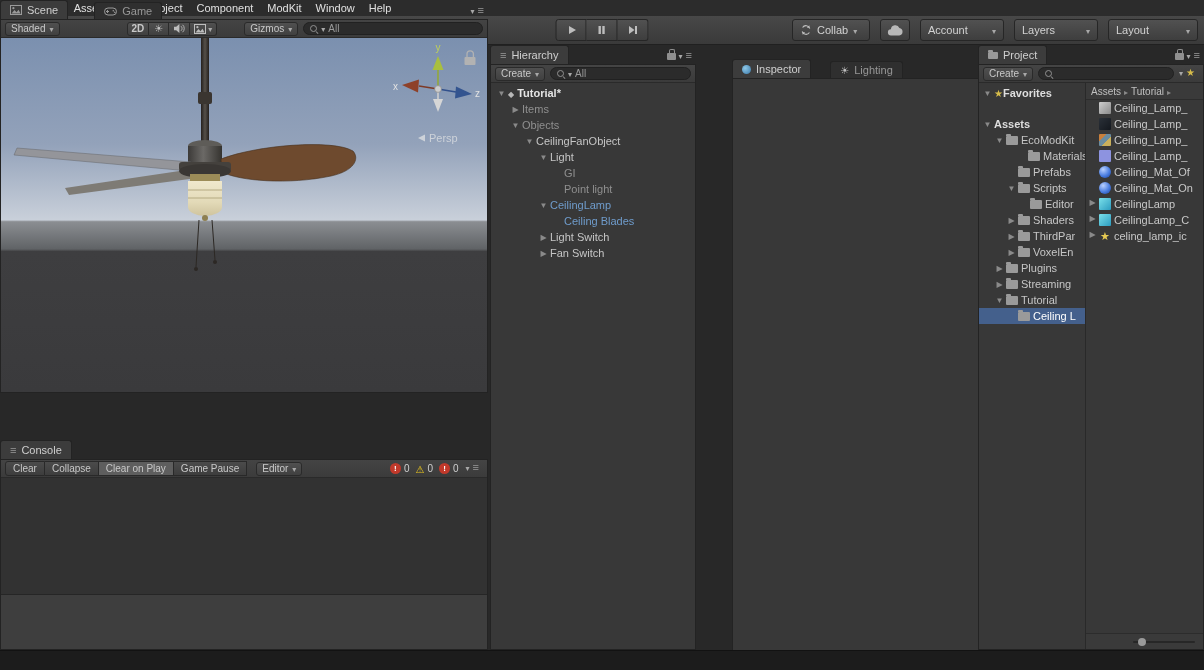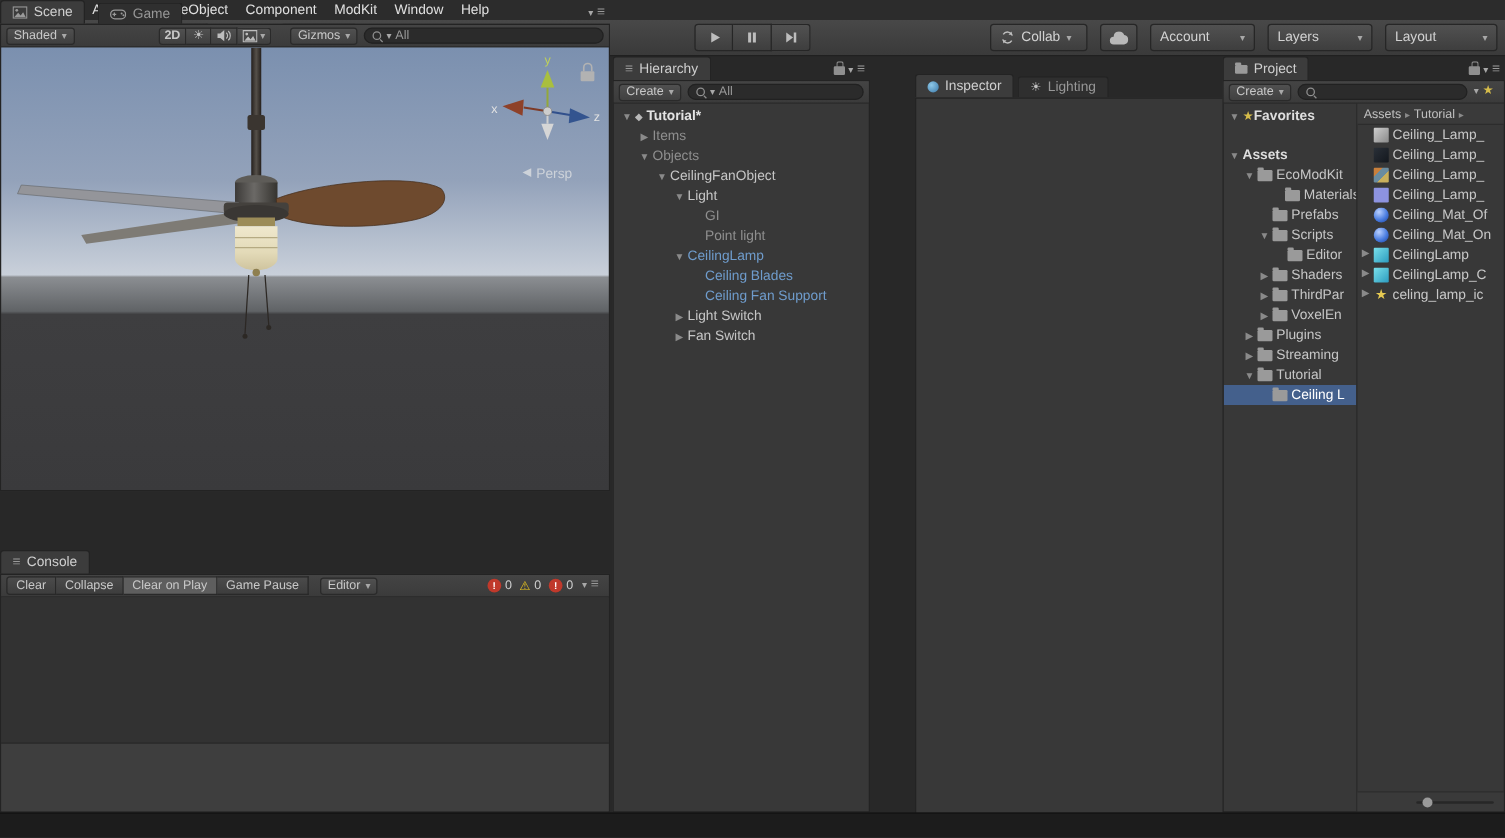--- a/index.html
+++ b/index.html
@@ -25,21 +25,21 @@
   .playgrp .toolbtn:first-child { border-left:1px solid #262626; border-radius:3px 0 0 3px; }
   .playgrp .toolbtn:last-child { border-radius:0 3px 3px 0; }
   .rightgrp { position:absolute; top:3px; right:6px; display:flex; gap:10px; }
   .dropbtn { height:22px; padding:0 7px; background:linear-gradient(#515151,#3e3e3e); border:1px solid #262626; border-radius:3px; display:flex; align-items:center; gap:5px; color:#d2d2d2; }
   .dropbtn .spacer-fill { flex:1; }
   .cloudbtn { width:30px; border-left:1px solid #262626 !important; border-radius:3px; }
   .w-collab{ width:78px; } .w-account{ width:84px; } .w-layers{ width:84px; } .w-layout{ width:90px; }
 
   
   .panel { position:absolute; display:flex; flex-direction:column; }
-  .tabbar { height:19px; display:flex; align-items:flex-end; gap:3px; width:100%; }
+  .tabbar { height:19px; display:flex; align-items:flex-end; gap:19px; width:100%; }
   .tab { height:19px; padding:0 9px; background:#3c3c3c; border:1px solid #232323; border-bottom:none; border-radius:3px 3px 0 0; display:flex; align-items:center; gap:5px; color:#cfcfcf; font-size:11px; }
   .tab.inactive { height:17px; background:#2f2f2f; color:#979797; }
   .gamegap { margin-left:7px; }
   .pbody { flex:1; min-height:0; background:#383838; border:1px solid #232323; display:flex; flex-direction:column; position:relative; }
   .ptoolbar { height:18px; flex:none; background:linear-gradient(#444444,#3b3b3b); border-bottom:1px solid #2a2a2a; display:flex; align-items:center; padding:0 4px; gap:5px; }
   .pm { margin-left:auto; display:flex; align-items:center; gap:3px; padding-right:4px; padding-bottom:3px; }
 
   .scene-panel     { left:0;   top:45; width:488px; height:393px; }
   .console-panel   { left:0;   top:440px; width:488px; height:210px; }
   .hierarchy-panel { left:490px; top:45px; width:206px; height:605px; }
@@ -299,21 +299,21 @@
           </div>
         <div class="mini-btn">
             <svg width="12" height="10" viewBox="0 0 12 10">
               <rect x=".5" y=".5" width="11" height="9" fill="none" stroke="#bdbdbd"></rect>
               <circle cx="3.4" cy="3.2" r="1.1" fill="#bdbdbd"></circle>
               <path d="M1.5 8.5l3-3.4 2 2.2 2-2.6 2 3.8z" fill="#bdbdbd"></path>
             </svg>
             <span class="icon-caret"></span>
           </div>
       </div>
-      <div class="mini-drop" style="margin-left:10px;">
+      <div class="mini-drop" style="margin-left:22px;">
           <span>Gizmos</span>
           <span class="icon-caret"></span>
         </div>
       <div class="searchpill">
           <span class="mag"></span>
           <span class="icon-caret"></span>
           <span class="search-text">All</span>
         </div>
     </div>
     <div class="viewport">
@@ -480,24 +480,20 @@
           <span class="tree-label lbl-dim">Point light</span>
         </div>
         <div class="tree-row" style="padding-left: 46px;">
           <span class="tree-arrow">▼</span>
           <span class="tree-label lbl-prefab">CeilingLamp</span>
         </div>
         <div class="tree-row" style="padding-left: 60px;">
           <span class="tree-arrow"></span>
           <span class="tree-label lbl-prefab">Ceiling Blades</span>
         </div>
-        <div class="tree-row" style="padding-left: 60px;">
-          <span class="tree-arrow"></span>
-          <span class="tree-label lbl-prefab">Ceiling Fan Support</span>
-        </div>
         <div class="tree-row" style="padding-left: 46px;">
           <span class="tree-arrow">▶</span>
           <span class="tree-label lbl-normal">Light Switch</span>
         </div>
         <div class="tree-row" style="padding-left: 46px;">
           <span class="tree-arrow">▶</span>
           <span class="tree-label lbl-normal">Fan Switch</span>
         </div>
       </div>
   </div>

